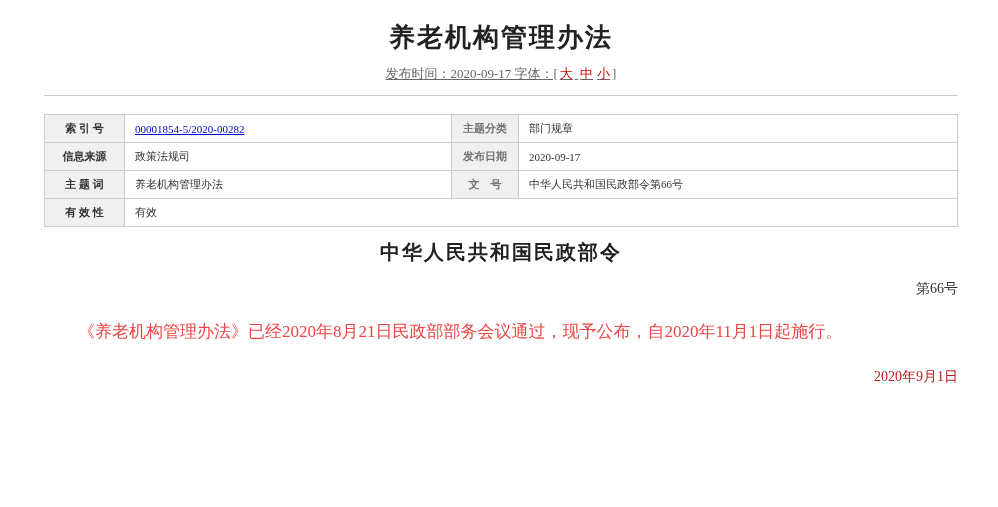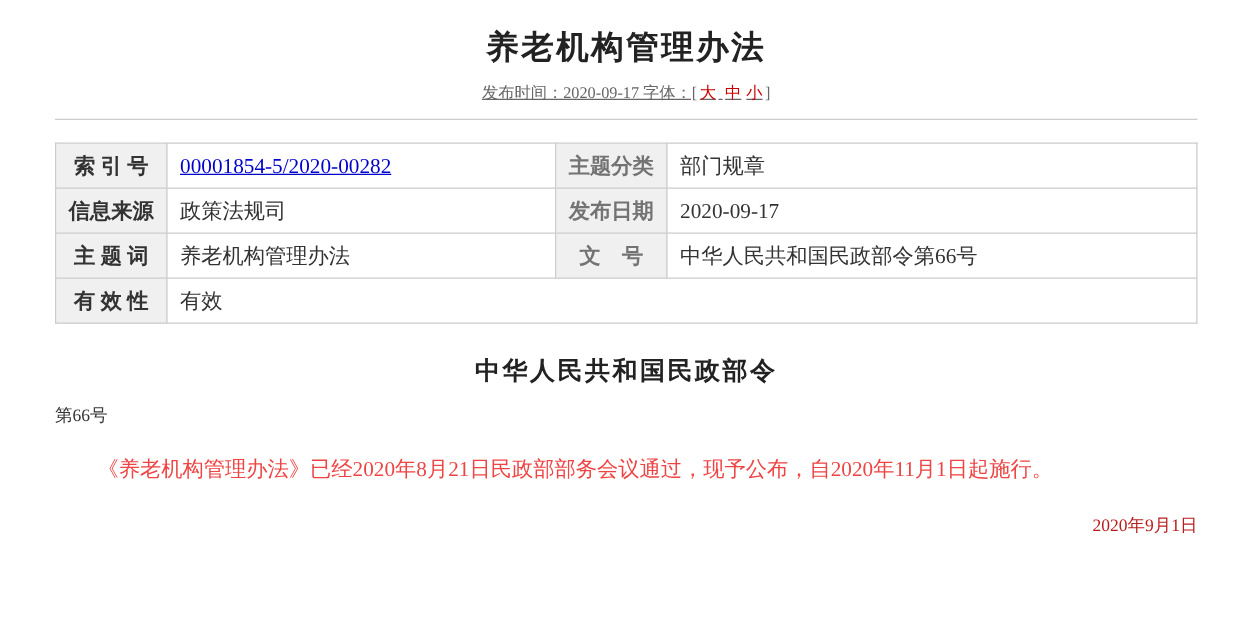--- a/index.html
+++ b/index.html
@@ -48,22 +48,22 @@
 
     .divider {
       border: none;
       border-top: 1px solid #ccc;
       margin: 12px 0 18px 0;
     }
 
     .meta-table {
       width: 100%;
       border-collapse: collapse;
-      font-size: 17px;
-      margin-bottom: 24px;
+      font-size: 11px;
+      margin-bottom: 12px;
       border-radius: 28px;
     }
 
     .meta-table td {
       border: 1px solid #ccc;
       padding: 6px 10px;
       vertical-align: middle;
     }
 
     .meta-table .label-cell {
@@ -98,21 +98,21 @@
     .doc-title {
       text-align: center;
       font-size: 20px;
       font-weight: bold;
       color: #222;
       margin: 10px 0 14px 0;
       letter-spacing: 2px;
     }
 
     .doc-order {
-      text-align: left;
+      text-align: right;
       font-size: 14px;
       color: #333;
       margin-bottom: 18px;
     }
 
     .doc-body {
       font-size: 17px;
       color: #ef4444;
       line-height: 1.9;
       text-indent: 2em;

